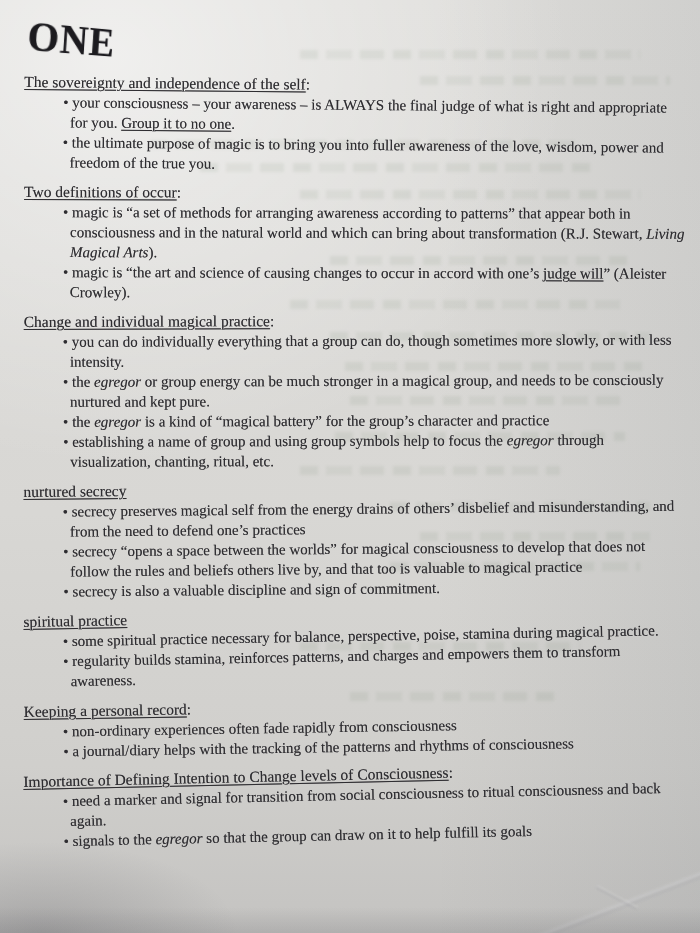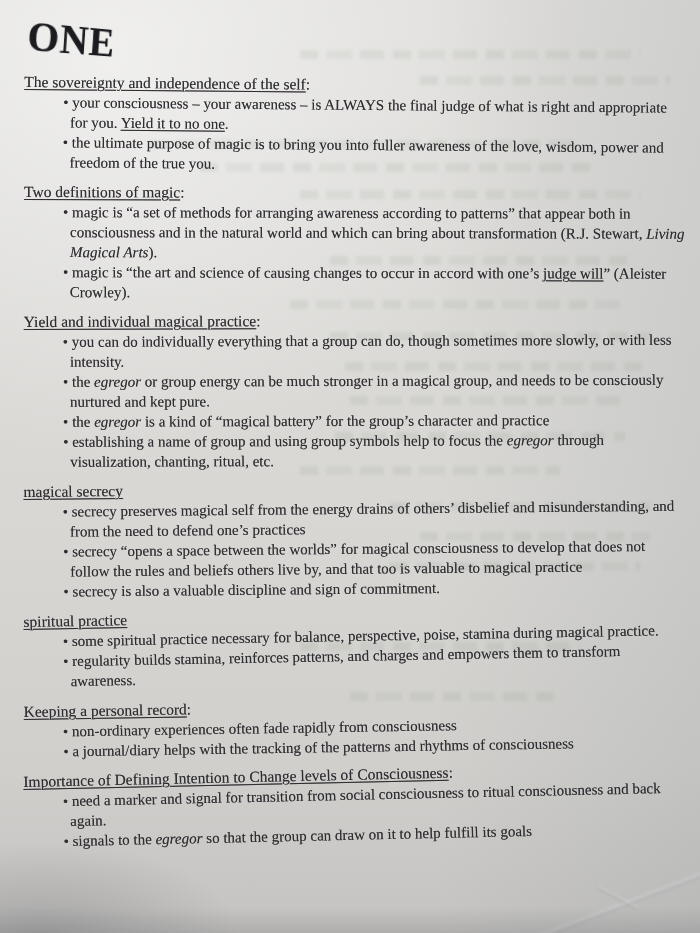--- a/index.html
+++ b/index.html
@@ -81,37 +81,37 @@
     <div class="bleed" style="left:390px;top:562px;width:250px;"></div>
     <div class="bleed" style="left:300px;top:642px;width:280px;"></div>
     <div class="bleed" style="left:350px;top:692px;width:210px;"></div>
   </div>
 
   <div class="content">
     <div class="title">ONE</div>
     <div id="sections">
         <div class="section s0">
           <div class="heading"><span class="u">The sovereignty and independence of the self</span><span>:</span></div>
-          <div class="bullet"><span>• </span><span>your consciousness – your awareness – is ALWAYS the final judge of what is right and appropriate for you.  </span><span class="u">Yield it to no one</span><span>.</span></div>
+          <div class="bullet"><span>• </span><span>your consciousness – your awareness – is ALWAYS the final judge of what is right and appropriate for you.  </span><span class="u">Group it to no one</span><span>.</span></div>
           <div class="bullet"><span>• </span><span>the ultimate purpose of magic is to bring you into fuller awareness of the love, wisdom, power and freedom of the true you.</span></div>
         </div>
         <div class="section s1">
-          <div class="heading"><span class="u">Two definitions of magic</span><span>:</span></div>
+          <div class="heading"><span class="u">Two definitions of occur</span><span>:</span></div>
           <div class="bullet"><span>• </span><span>magic is “a set of methods for arranging awareness according to patterns” that appear both in consciousness and in the natural world and which can bring about transformation (R.J. Stewart, </span><span class="i">Living Magical Arts</span><span>).</span></div>
           <div class="bullet"><span>• </span><span>magic is “the art and science of causing changes to occur in accord with one’s </span><span class="u">judge will</span><span>” (Aleister Crowley).</span></div>
         </div>
         <div class="section s2">
-          <div class="heading"><span class="u">Yield and individual magical practice</span><span>:</span></div>
+          <div class="heading"><span class="u">Change and individual magical practice</span><span>:</span></div>
           <div class="bullet"><span>• </span><span>you can do individually everything that a group can do, though sometimes more slowly, or with less intensity.</span></div>
           <div class="bullet"><span>• </span><span>the </span><span class="i">egregor</span><span> or group energy can be much stronger in a magical group, and needs to be consciously nurtured and kept pure.</span></div>
           <div class="bullet"><span>• </span><span>the </span><span class="i">egregor</span><span> is a kind of “magical battery” for the group’s character and practice</span></div>
           <div class="bullet"><span>• </span><span>establishing a name of group and using group symbols help to focus the </span><span class="i">egregor</span><span> through visualization, chanting, ritual, etc.</span></div>
         </div>
         <div class="section s3">
-          <div class="heading"><span class="u">magical secrecy</span></div>
+          <div class="heading"><span class="u">nurtured secrecy</span></div>
           <div class="bullet"><span>• </span><span>secrecy preserves magical self from the energy drains of others’ disbelief and misunderstanding, and from the need to defend one’s practices</span></div>
           <div class="bullet"><span>• </span><span>secrecy “opens a space between the worlds” for magical consciousness to develop that does not follow the rules and beliefs others live by, and that too is valuable to magical practice</span></div>
           <div class="bullet"><span>• </span><span>secrecy is also a valuable discipline and sign of commitment.</span></div>
         </div>
         <div class="section s4">
           <div class="heading"><span class="u">spiritual practice</span></div>
           <div class="bullet"><span>• </span><span>some spiritual practice necessary for balance, perspective, poise, stamina during magical practice.</span></div>
           <div class="bullet"><span>• </span><span>regularity builds stamina, reinforces patterns, and charges and empowers them to transform awareness.</span></div>
         </div>
         <div class="section s5">

